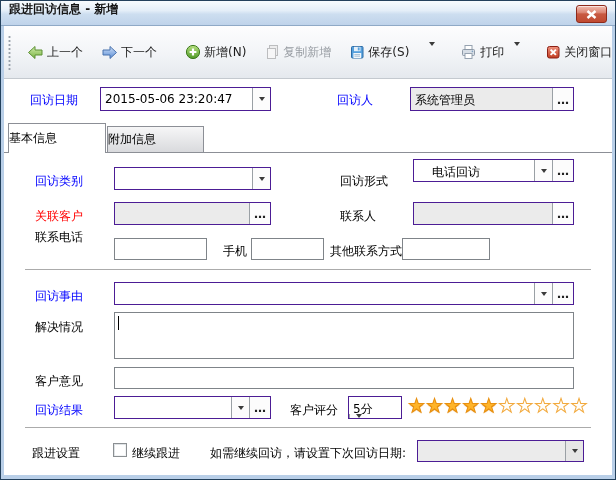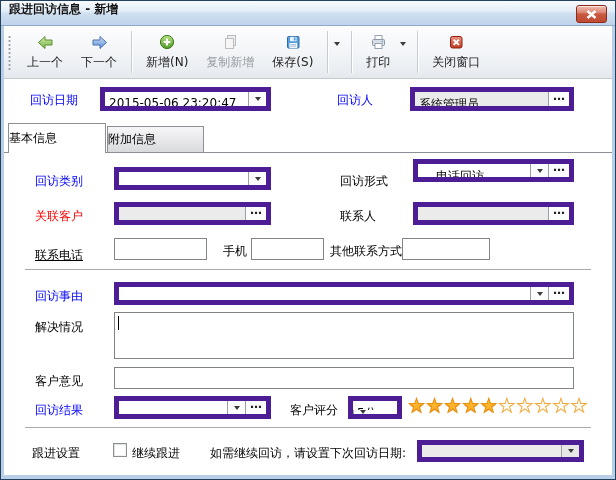--- a/index.html
+++ b/index.html
@@ -10,34 +10,34 @@
   .titlebar{ height:25px; background:linear-gradient(180deg,#f7fbfe 0%,#e4eef8 40%,#cddef0 55%,#bfd3ea 100%); border-bottom:1px solid #8fa9c6; display:flex; padding:0 8px; position:relative; }
   .title{ font-size:12px; font-weight:bold; color:#141414; }
   .close-btn{ position:absolute; right:8px; top:4px; width:31px; height:18px; border:1px solid #8e2a1b; border-radius:3px; background:linear-gradient(180deg,#f0bdb0 0%,#dd8876 40%,#c85a42 50%,#c04a31 100%); box-shadow:inset 0 1px 0 rgba(255,255,255,.6); display:flex; align-items:center; justify-content:center; cursor:pointer; }
 
   
   .main{ margin:0 3px 3px; width:608px; height:449px; background:#fff; }
 
   
   .toolbar{ height:53px; background:linear-gradient(180deg,#fdfdfe 0%,#f2f4f7 55%,#e5e9ee 100%); border-bottom:1px solid #c4c9cf; display:flex; align-items:center; padding-left:14px; position:relative; }
   .grip{ position:absolute; left:4px; top:9px; width:3px; height:36px; background-image:radial-gradient(circle,#99a1ab 1px,transparent 1.2px); background-size:3px 4px; }
-  .tbtn{ display:flex; flex-direction:column; align-items:center; justify-content:center; gap:3px; padding:4px 9px; font-size:12px; color:#1c1c1c; cursor:pointer; white-space:nowrap; }
+  .tbtn{ display:flex; flex-direction:row; align-items:center; justify-content:center; gap:3px; padding:4px 9px; font-size:12px; color:#1c1c1c; cursor:pointer; white-space:nowrap; }
   .tbtn.disabled{ color:#979ca2; cursor:default; }
   .ticon{ height:17px; display:flex; align-items:center; }
   .tsep{ width:1px; align-self:stretch; margin:5px 5px; background:#c8ccd1; box-shadow:1px 0 0 #ffffff; }
   .tcaret{ display:flex; align-items:center; padding:0 6px 0 1px; margin-bottom:16px; cursor:pointer; }
   .caret{ width:0; height:0; border-left:3.5px solid transparent; border-right:3.5px solid transparent; border-top:4px solid #3b3b3b; }
 
   
   .form{ position:relative; width:608px; height:318px; background:#fff; font-size:12px; }
   .lbl{ position:absolute; font-size:12px; color:#000; white-space:nowrap; }
   .lbl.blue{ color:#0000FF; }
   .lbl.red{ color:#FF0000; }
 
-  .field{ position:absolute; display:flex; border:5px solid #4c1d95; background:#fff; height:23px; }
+  .field{ position:absolute; display:flex; border:1px solid #4c1d95; background:#fff; height:23px; }
   .field .val{ flex:1; padding:4px 4px 0; white-space:nowrap; overflow:hidden; color:#000; }
   .field.gray .val{ background:#ebebeb; }
   .field.disabled{ background:#ebebeb; }
   .btn-arrow{ width:18px; border-left:1px solid #9aa0a5; background:#fcfcfc; display:flex; align-items:center; justify-content:center; cursor:pointer; }
   .field.disabled .btn-arrow{ background:#e6e6e6; }
   .btn-ellipsis{ width:21px; border-left:1px solid #9aa0a5; background:#fcfcfc; display:flex; align-items:flex-end; justify-content:center; font-weight:bold; font-size:12px; line-height:14px; padding-bottom:3px; cursor:pointer; color:#222; }
 
   .input{ position:absolute; border:1px solid #7f8489; background:#fff; height:22px; }
   .textarea{ position:absolute; border:1px solid #7f8489; background:#fff; }
   .cursor{ position:absolute; left:3px; top:3px; width:1px; height:14px; background:#000; }
@@ -230,21 +230,21 @@
       <div class="field gray" style="left:110px; top:123px; width:157px;">
         <span class="val"></span>
         <span class="btn-ellipsis">…</span>
       </div>
       <span class="lbl" style="left:336px; top:129px;">联系人</span>
       <div class="field gray" style="left:409px; top:123px; width:161px;">
         <span class="val"></span>
         <span class="btn-ellipsis">…</span>
       </div>
 
-      <span class="lbl" style="left:31px; top:168px;text-decoration:underline;">联系电话</span>
+      <span class="lbl" style="left:31px; top:150px;">联系电话</span>
       <div class="input" style="left:110px; top:159px; width:93px;"></div>
       <span class="lbl" style="left:219px; top:164px;">手机</span>
       <div class="input" style="left:247px; top:159px; width:73px;"></div>
       <span class="lbl" style="left:326px; top:164px;">其他联系方式</span>
       <div class="input" style="left:398px; top:159px; width:88px;"></div>
 
       <div class="hsep" style="top:190px;"></div>
 
       <span class="lbl blue" style="left:31px; top:209px;">回访事由</span>
       <div class="field" style="left:110px; top:203px; width:460px;">

